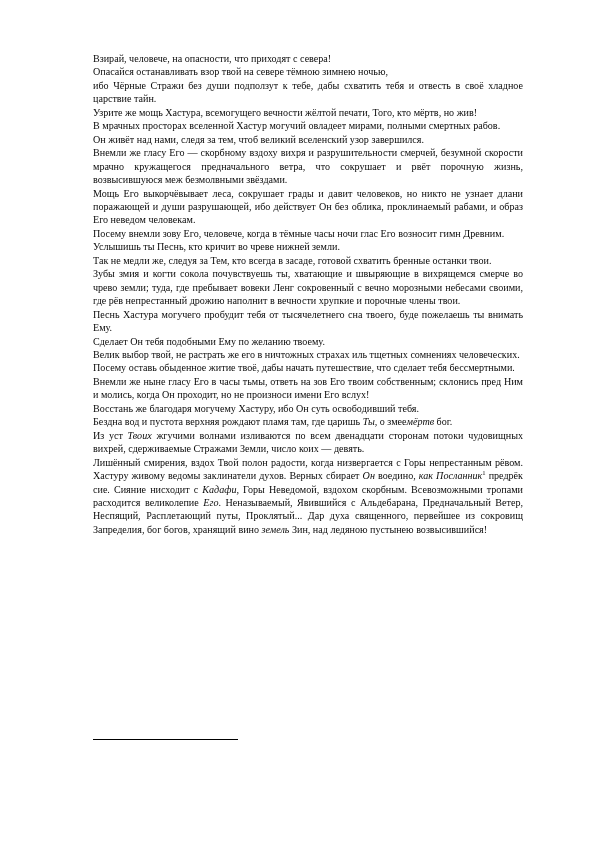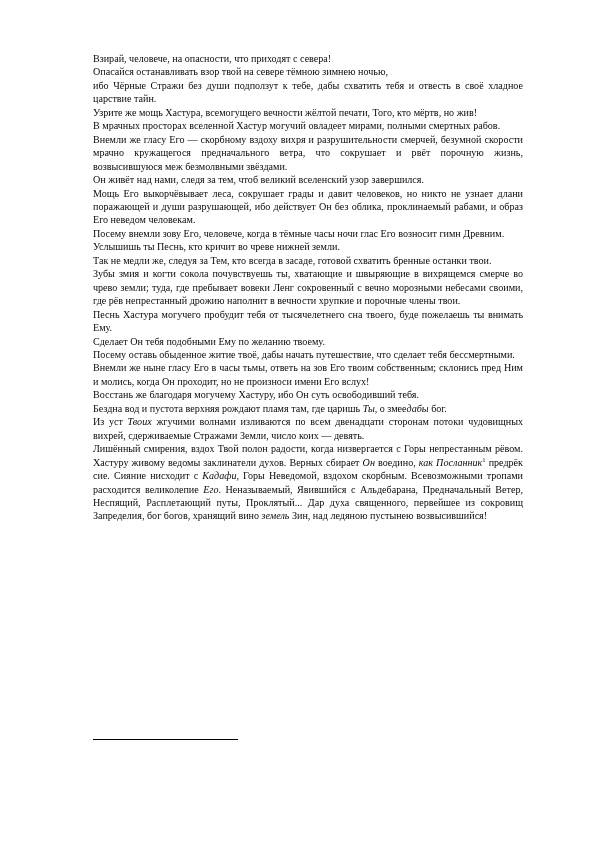--- a/index.html
+++ b/index.html
@@ -80,33 +80,34 @@
 
 <div class="page">
 
   <div class="text-block">
 
     <p class="para no-stretch">Взирай, человече, на опасности, что приходят с севера!</p>
     <p class="para no-stretch">Опасайся останавливать взор твой на севере тёмною зимнею ночью,</p>
     <p class="para no-stretch">ибо Чёрные Стражи без души подползут к тебе, дабы схватить тебя и отвесть в своё хладное царствие тайн.</p>
     <p class="para no-stretch">Узрите же мощь Хастура, всемогущего вечности жёлтой печати, Того, кто мёртв, но жив!</p>
     <p class="para no-stretch">В мрачных просторах вселенной Хастур могучий овладеет мирами, полными смертных рабов.</p>
+    <p class="para no-stretch">Он живёт над нами, следя за тем, чтоб великий вселенский узор завершился.</p>
     <p class="para no-stretch">Внемли же гласу Его — скорбному вздоху вихря и разрушительности смерчей, безумной скорости мрачно кружащегося предначального ветра, что сокрушает и рвёт порочную жизнь, возвысившуюся меж безмолвными звёздами.</p>
-    <p class="para no-stretch">Он живёт над нами, следя за тем, чтоб великий вселенский узор завершился.</p>
     <p class="para no-stretch">Мощь Его выкорчёвывает леса, сокрушает грады и давит человеков, но никто не узнает длани поражающей и души разрушающей, ибо действует Он без облика, проклинаемый рабами, и образ Его неведом человекам.</p>
     <p class="para no-stretch">Посему внемли зову Его, человече, когда в тёмные часы ночи глас Его возносит гимн Древним.</p>
     <p class="para no-stretch">Услышишь ты Песнь, кто кричит во чреве нижней земли.</p>
     <p class="para no-stretch">Так не медли же, следуя за Тем, кто всегда в засаде, готовой схватить бренные останки твои.</p>
     <p class="para no-stretch">Зубы змия и когти сокола почувствуешь ты, хватающие и швыряющие в вихрящемся смерче во чрево земли; туда, где пребывает вовеки Ленг сокровенный с вечно морозными небесами своими, где рёв непрестанный дрожию наполнит в вечности хрупкие и порочные члены твои.</p>
     <p class="para no-stretch">Песнь Хастура могучего пробудит тебя от тысячелетнего сна твоего, буде пожелаешь ты внимать Ему.</p>
     <p class="para no-stretch">Сделает Он тебя подобными Ему по желанию твоему.</p>
+    <p class="para no-stretch">Велик выбор твой, не растрать же его в ничтожных страхах иль тщетных сомнениях человеческих.</p>
     <p class="para no-stretch">Посему оставь обыденное житие твоё, дабы начать путешествие, что сделает тебя бессмертными.</p>
     <p class="para no-stretch">Внемли же ныне гласу Его в часы тьмы, ответь на зов Его твоим собственным; склонись пред Ним и молись, когда Он проходит, но не произноси имени Его вслух!</p>
     <p class="para no-stretch">Восстань же благодаря могучему Хастуру, ибо Он суть освободивший тебя.</p>
-    <p class="para no-stretch">Бездна вод и пустота верхняя рождают пламя там, где царишь <em class="it">Ты</em>, о змее<em class="it">дабы</em> бог.</p>
+    <p class="para no-stretch">Бездна вод и пустота верхняя рождают пламя там, где царишь <em class="it">Ты</em>, о змее<em class="it">мёртв</em> бог.</p>
     <p class="para no-stretch">Из уст <em class="it">Твоих</em> жгучими волнами изливаются по всем двенадцати сторонам потоки чудовищных вихрей, сдерживаемые Стражами Земли, число коих — девять.</p>
     <p class="para no-stretch">Лишённый смирения, вздох Твой полон радости, когда низвергается с Горы непрестанным рёвом. Хастуру живому ведомы заклинатели духов. Верных сбирает <em class="it">Он</em> воедино, <em class="it">как Посланник</em><sup class="fnref">1</sup> предрёк сие. Сияние нисходит с <em class="it">Кадафи,</em> Горы Неведомой, вздохом скорбным. Всевозможными тропами расходится великолепие <em class="it">Его</em>.   Неназываемый, Явившийся с Альдебарана, Предначальный Ветер, Неспящий, Расплетающий путы, Проклятый... Дар духа священного, первейшее из сокровищ Запределия, бог богов, хранящий вино <em class="it">земель</em> Зин, над ледяною пустынею возвысившийся!</p>
 
   </div>
 
   <div class="footnote-rule"></div>
 
   <div class="footnote-area"></div>
 
 </div>

